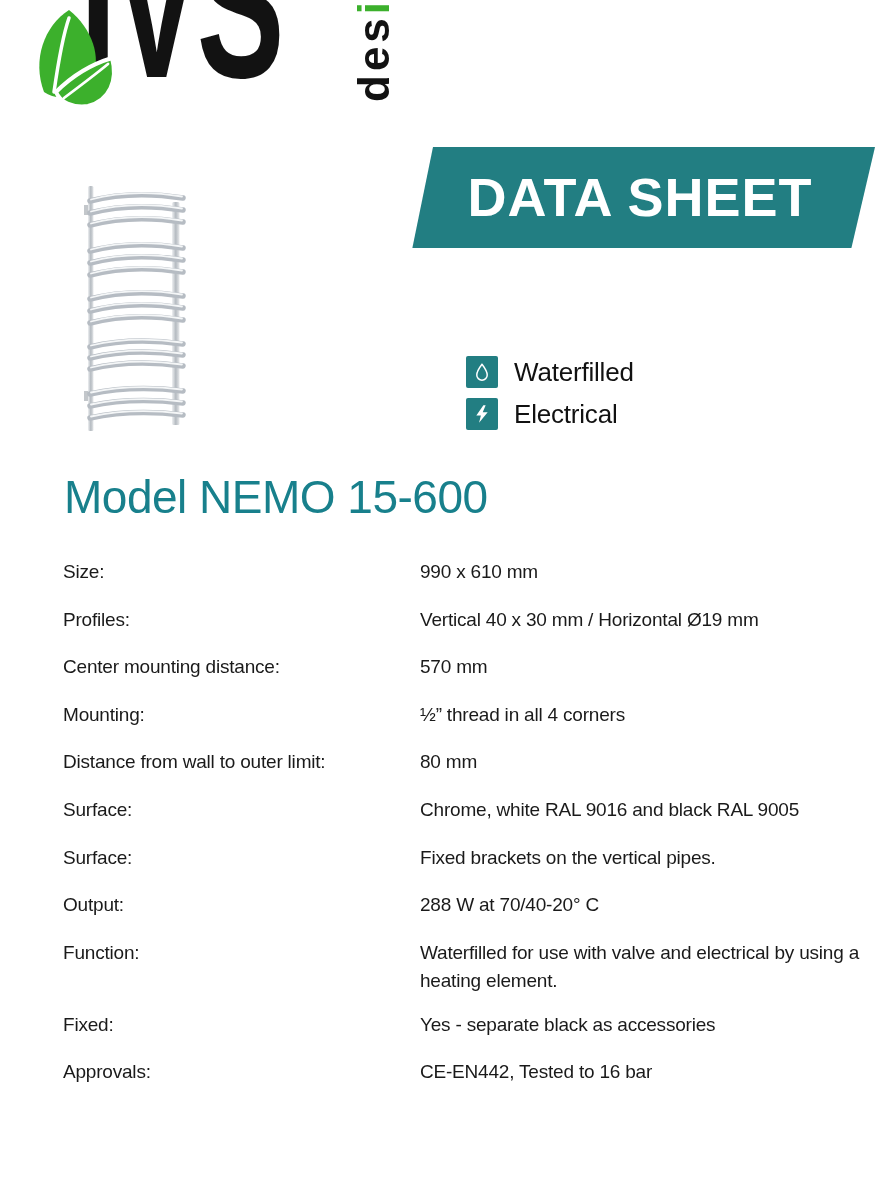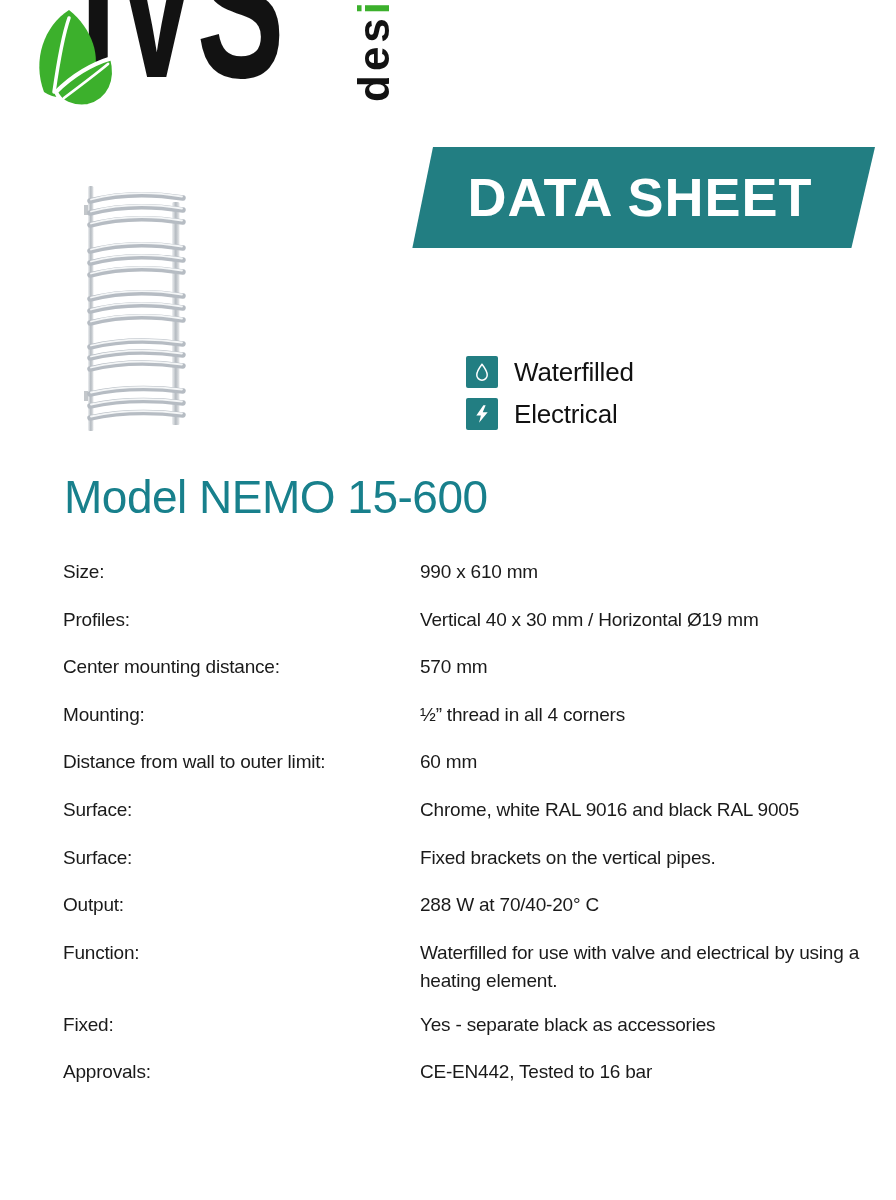--- a/index.html
+++ b/index.html
@@ -169,21 +169,21 @@
   <div class="spec-row">
     <div class="spec-label">Center mounting distance:</div>
     <div class="spec-value">570 mm</div>
   </div>
   <div class="spec-row">
     <div class="spec-label">Mounting:</div>
     <div class="spec-value">½” thread in all 4 corners</div>
   </div>
   <div class="spec-row">
     <div class="spec-label">Distance from wall to outer limit:</div>
-    <div class="spec-value">60 mm</div>
+    <div class="spec-value">80 mm</div>
   </div>
   <div class="spec-row">
     <div class="spec-label">Surface:</div>
     <div class="spec-value">Chrome, white RAL 9016 and black RAL 9005</div>
   </div>
   <div class="spec-row">
     <div class="spec-label">Surface:</div>
     <div class="spec-value">Fixed brackets on the vertical pipes.</div>
   </div>
   <div class="spec-row">

